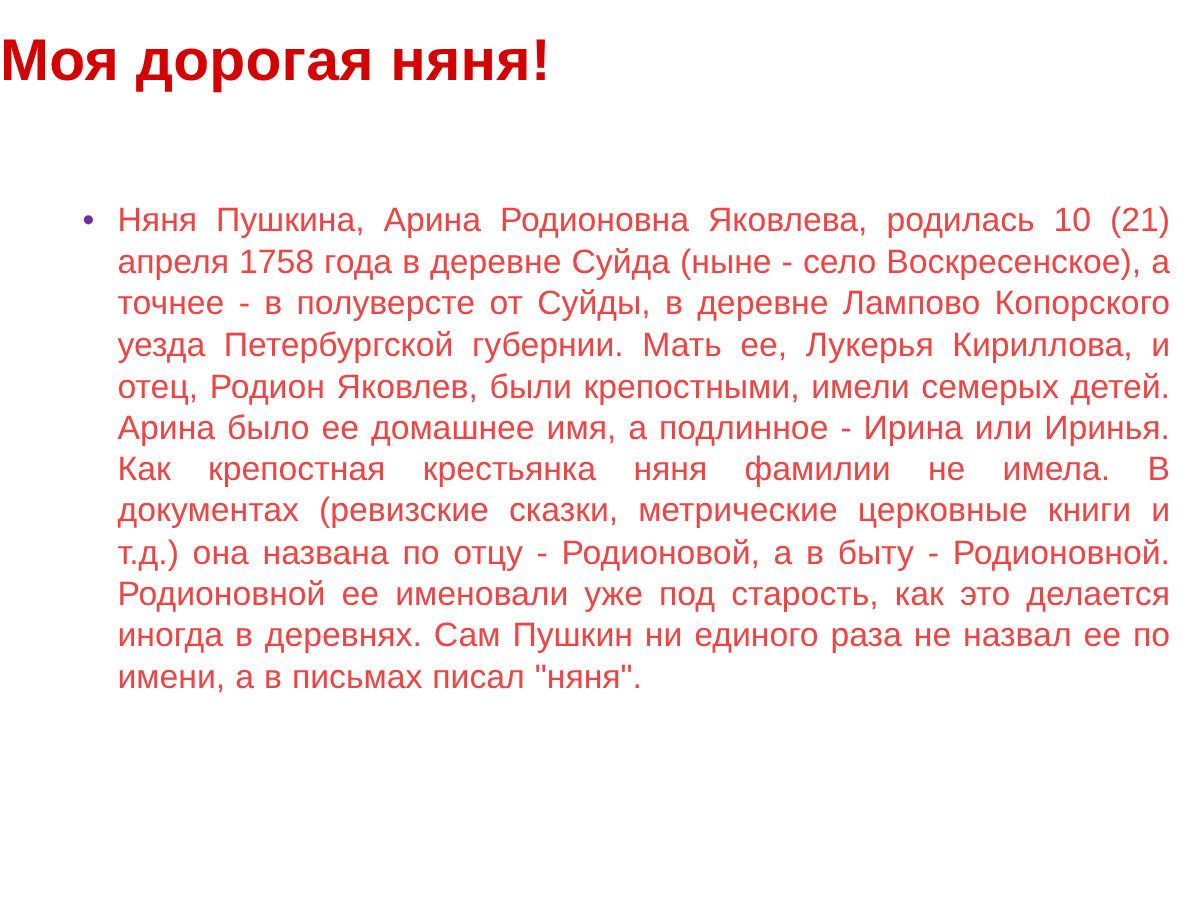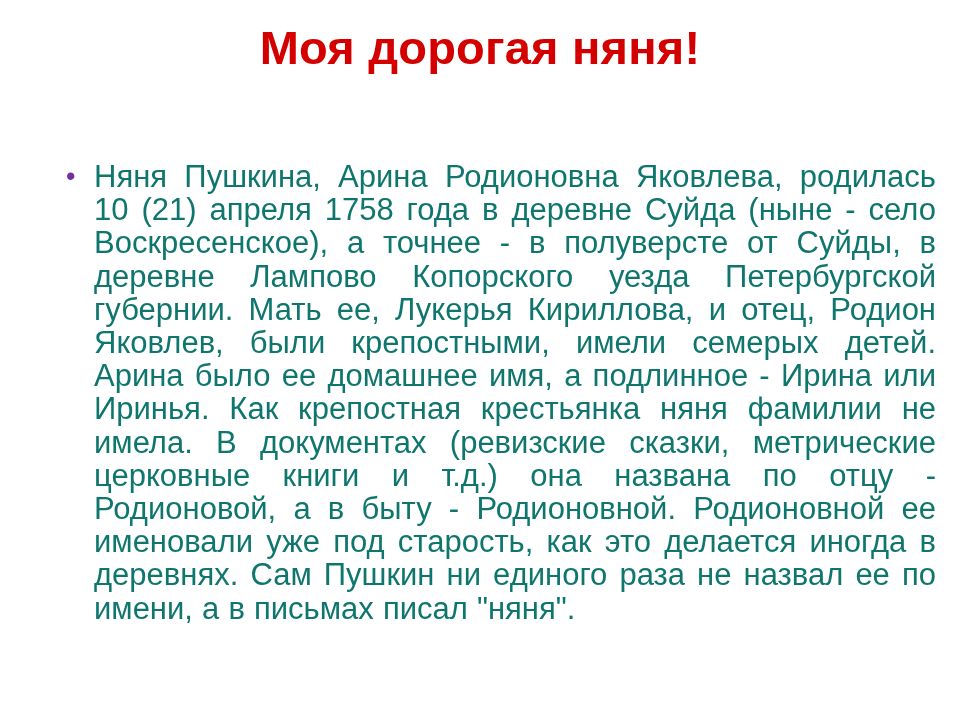--- a/index.html
+++ b/index.html
@@ -19,21 +19,20 @@
     width: 960px;
     height: 720px;
     box-sizing: border-box;
     background: #ffffff;
   }
   .slide-title {
     position: absolute;
     top: 22px;
     left: 0;
     width: 960px;
-    text-align: center;
     color: #d40000;
     font-size: 47px;
     font-weight: bold;
     line-height: 1.1;
     letter-spacing: 0.2px;
     white-space: nowrap;
   }
   .body-block {
     position: absolute;
     top: 160px;
@@ -49,22 +48,22 @@
     width: 38px;
     color: #7030a0;
     font-size: 27px;
     line-height: 33px;
     text-align: left;
     padding-left: 10px;
     box-sizing: border-box;
   }
   .bullet-text {
     flex: 1 1 auto;
-    color: #0f766e;
-    font-size: 31px;
+    color: #ef4444;
+    font-size: 27px;
     line-height: 33.2px;
     text-align: justify;
     text-align-last: left;
     word-spacing: 0.5px;
   }
 </style>
 </head>
 <body>
 
 <div class="slide">

